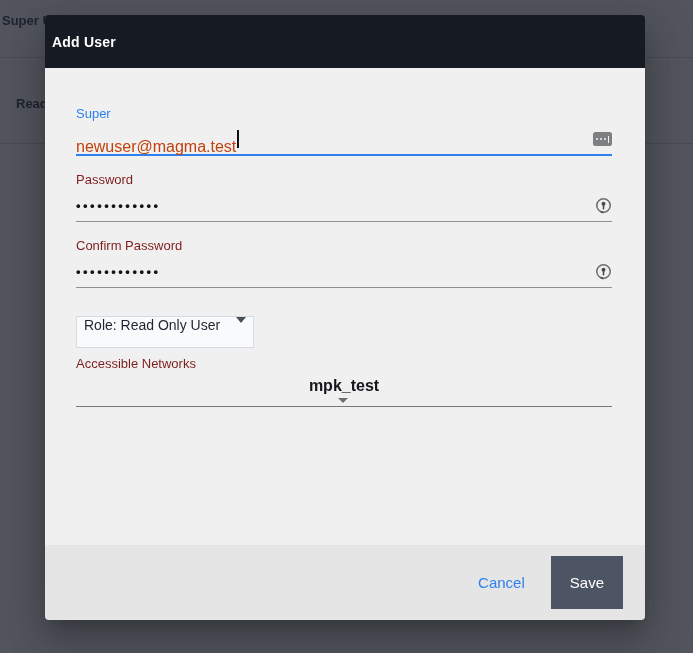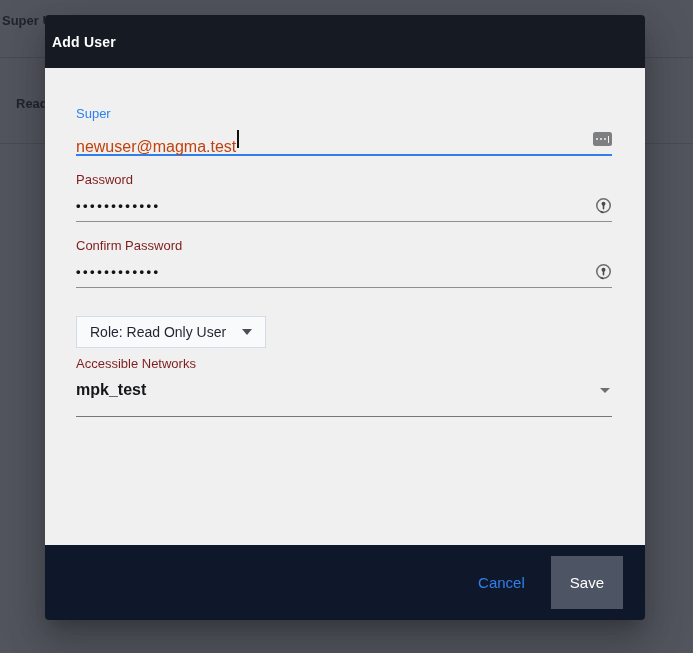--- a/index.html
+++ b/index.html
@@ -23,21 +23,21 @@
     border-radius:4px;display:flex;flex-direction:column;overflow:hidden;
     box-shadow:0 11px 15px -7px rgba(0,0,0,.2),0 24px 38px 3px rgba(0,0,0,.14),0 9px 46px 8px rgba(0,0,0,.12);
   }
   .modal-header{
     background:#161a23;color:#ffffff;height:53px;flex:0 0 53px;
     display:flex;align-items:center;padding:0 7px;
     font-size:14px;font-weight:700;letter-spacing:.2px;
   }
   .modal-body{background:#f0f0f0;flex:1 1 auto;padding:38px 33px 0 31px;}
   .modal-footer{
-    background:#0f172a;flex:0 0 75px;display:flex;align-items:center;
+    background:#e5e5e5;flex:0 0 75px;display:flex;align-items:center;
     justify-content:flex-end;padding:0 22px;
   }
 
   
   .field-label{font-size:13px;line-height:16px;color:#7f1d1d;margin-bottom:5px;}
   .field-label.focused{color:#2f80ed;}
   .value-row{display:flex;align-items:center;height:24px;}
   .value-row .grow{flex:1 1 auto;}
   .email-group{margin-bottom:16px;}
   .email-value{font-size:16px;color:#c2410c;margin-top:16px;}
@@ -54,30 +54,30 @@
     display:flex;align-items:center;justify-content:center;gap:1.5px;flex:0 0 auto;
   }
   .autofill-icon i{width:2.5px;height:2.5px;border-radius:50%;background:#f3f3f3;}
   .autofill-icon .bar{width:1.5px;height:7px;border-radius:0;background:#f3f3f3;}
 
   
   .key-icon{width:17px;height:17px;flex:0 0 auto;}
 
   
   .role-chip{
-    display:inline-flex;align-items:center;gap:16px;height:30px;padding:0 13px;
+    display:inline-flex;align-items:flex-start;gap:16px;height:30px;padding:0 7px;
     background:#f9fafc;border:1px solid #d6dae2;border-radius:0;
     font-size:14px;color:#1f2430;margin-bottom:8px;cursor:default;
   }
   .tri-down{width:0;height:0;border-left:5px solid transparent;border-right:5px solid transparent;border-top:6px solid #4a4f58;}
 
   
   .net-group{margin-top:0;}
   .net-value{font-size:16px;font-weight:700;color:#15171a;}
-  .net-row{border-bottom:1px solid #777;padding-bottom:13px;height:26px;}
+  .net-row{border-bottom:1px solid #777;padding-bottom:3px;height:26px;flex-direction:column;}
   .net-arrow{width:0;height:0;border-left:5px solid transparent;border-right:5px solid transparent;border-top:5px solid #6f6f6f;margin-right:2px;}
 
   
   .cancel-btn{
     background:none;border:none;color:#2f80ed;font-size:15px;font-weight:500;
     font-family:inherit;margin-right:18px;padding:6px 8px;cursor:pointer;
   }
   .save-btn{
     background:#4d5464;color:#ffffff;border:none;border-radius:0;
     font-size:15px;font-family:inherit;padding:18px 19px;cursor:pointer;

